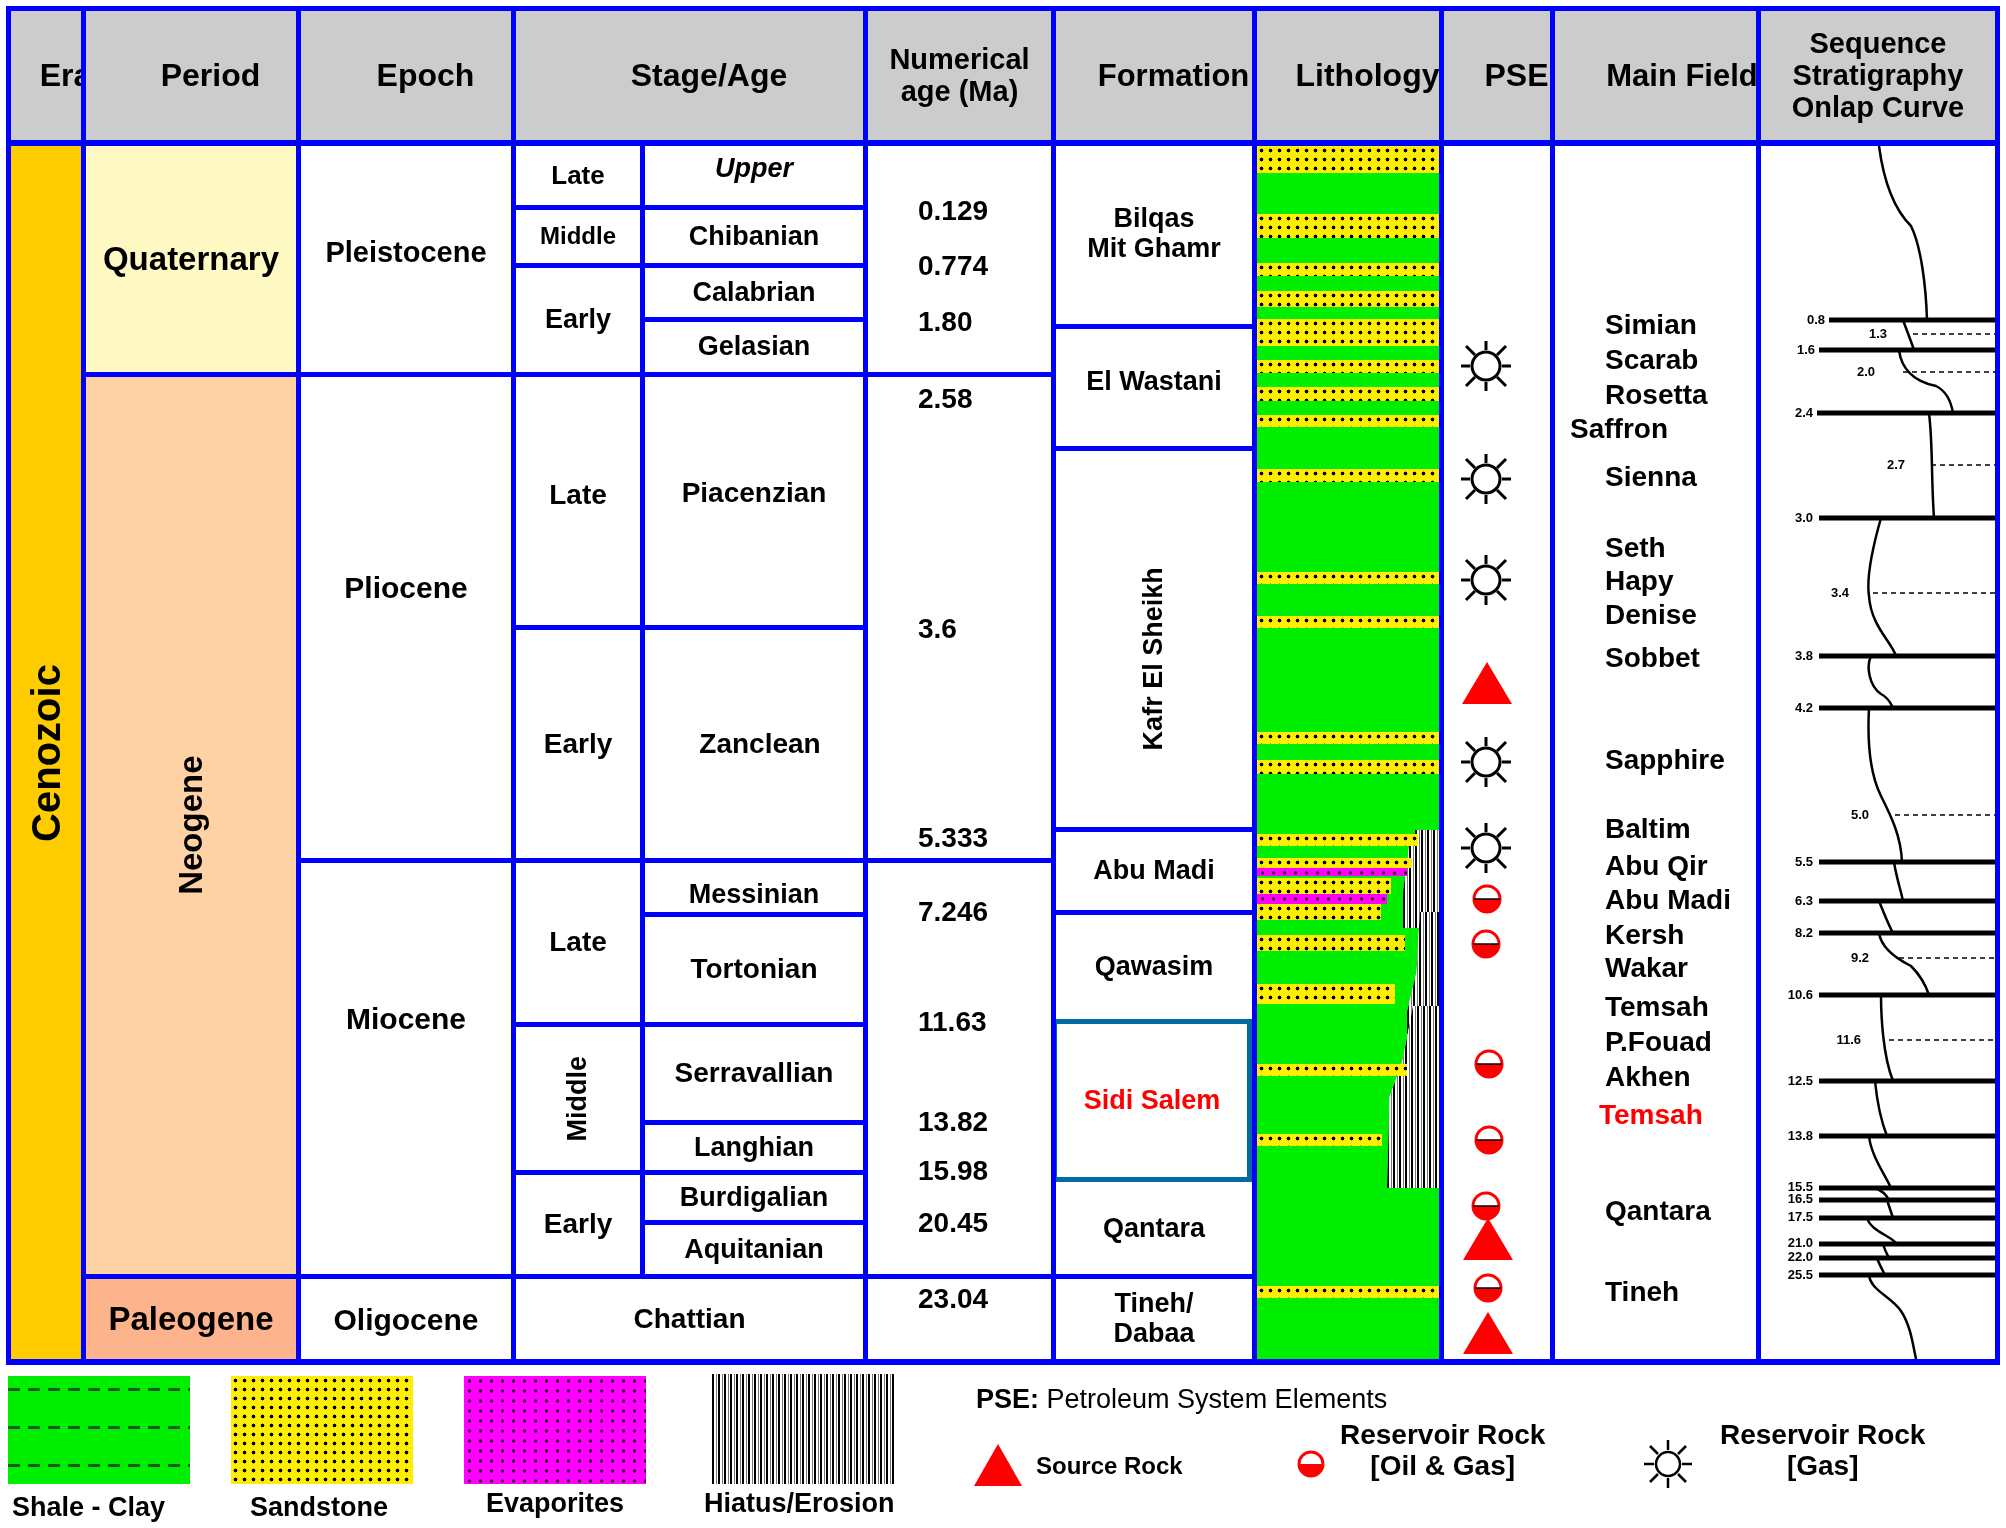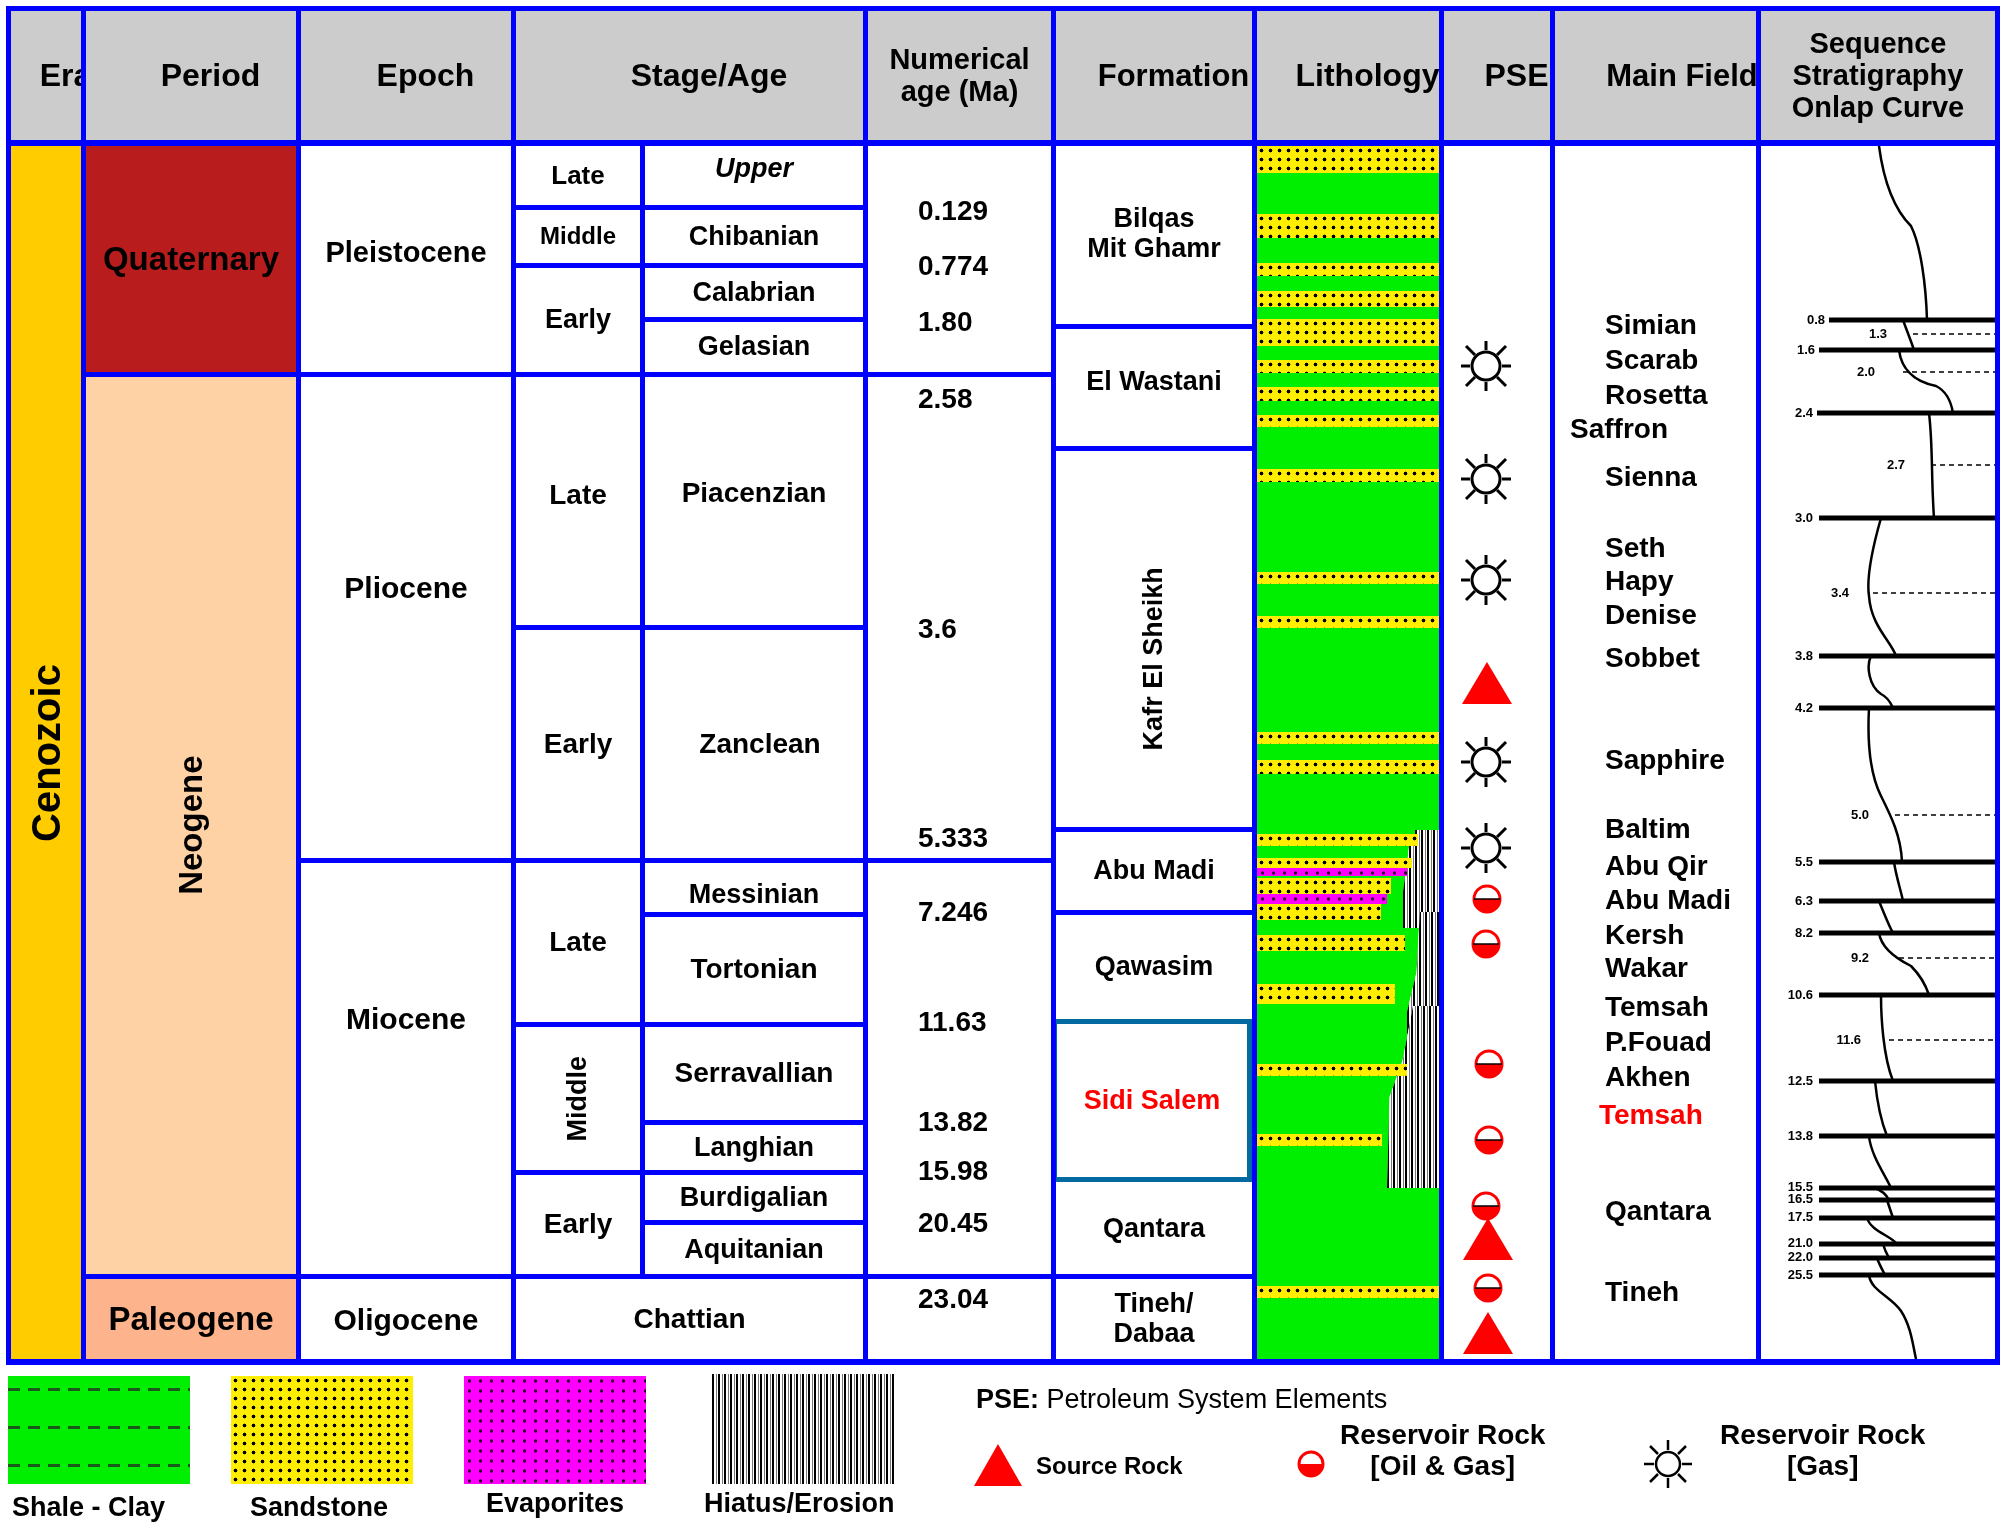--- a/index.html
+++ b/index.html
@@ -51,21 +51,21 @@
     <span>Main Field</span>
   </div>
 <div class="cell hdr" style="left:1761px;top:11px;width:234px;height:130px;font-size:29px;padding:0 20px;">
     <span>Sequence Stratigraphy Onlap Curve</span>
   </div>
 
 <div class="cell" style="left:11px;top:146px;width:70px;height:1213px;background:#ffcc00;">
   <span class="vert" style="font-size:40px;">Cenozoic</span>
 </div>
 
-<div class="cell" style="left:86px;top:146px;width:210px;height:226px;background:#b91c1c;font-size:33px;">
+<div class="cell" style="left:86px;top:146px;width:210px;height:226px;background:#fef9c3;font-size:33px;">
     <span>Quaternary</span>
   </div>
 <div class="cell" style="left:86px;top:377px;width:210px;height:897px;background:#ffd2a6;">
     <span class="vert" style="font-size:33px;">Neogene</span>
   </div>
 <div class="cell" style="left:86px;top:1279px;width:210px;height:80px;background:#fdb38b;font-size:33px;">
     <span>Paleogene</span>
   </div>
 
 <div class="cell" style="left:301px;top:146px;width:210px;height:226px;font-size:29px;justify-content:center;">

